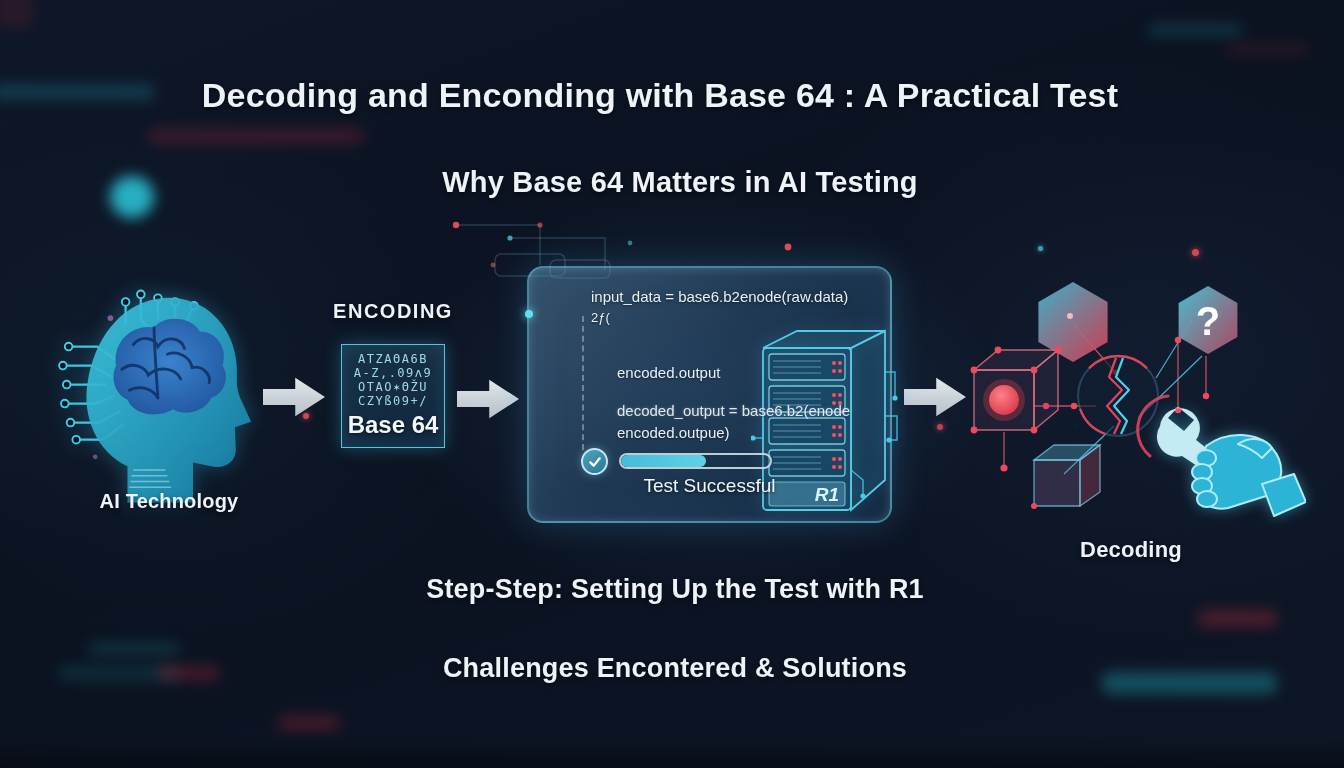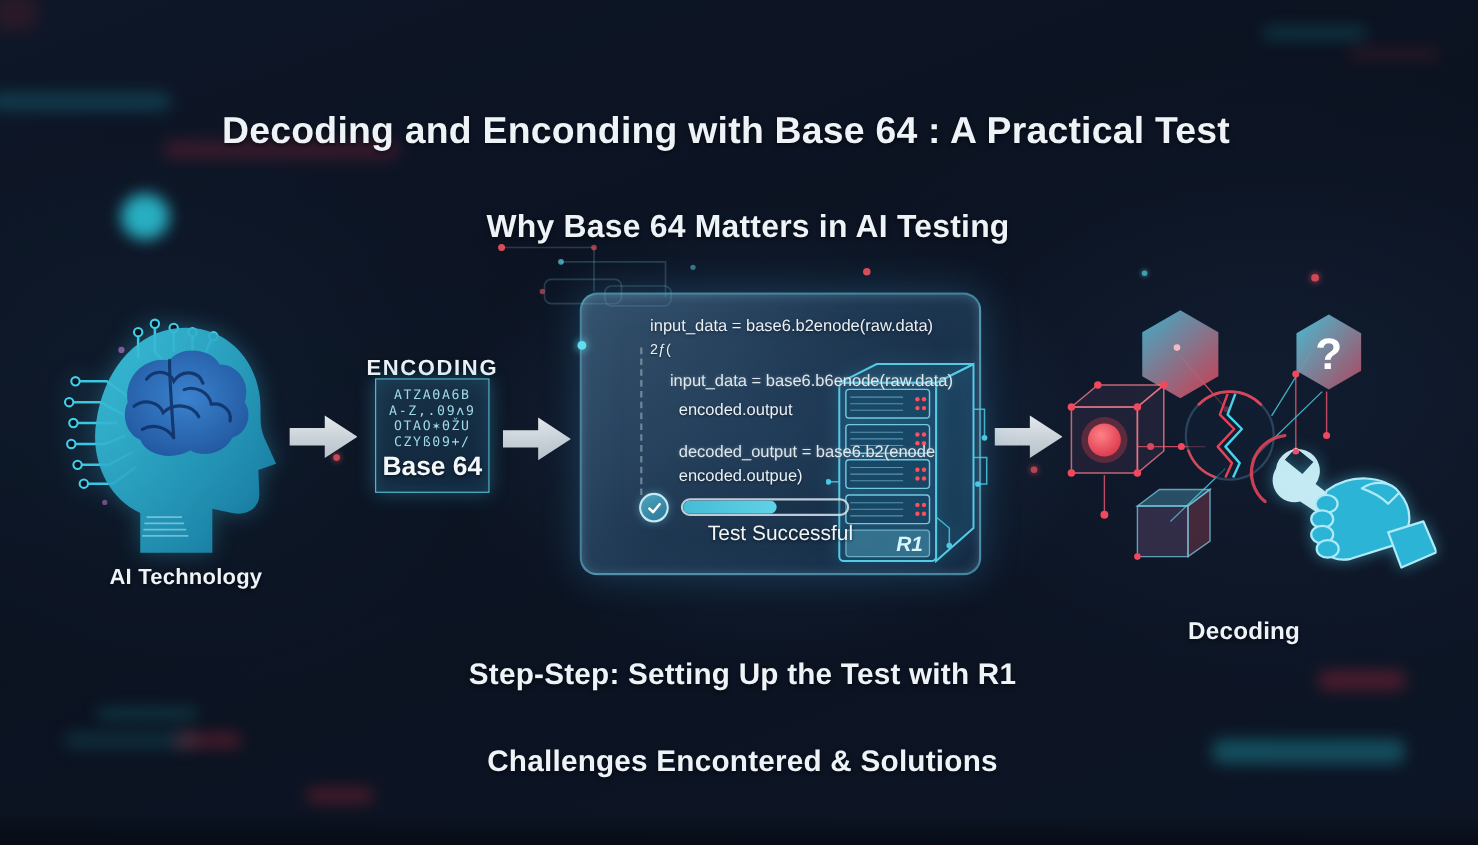--- a/index.html
+++ b/index.html
@@ -7,21 +7,21 @@
     position:relative;width:1344px;height:768px;overflow:hidden;
     font-family:"Liberation Sans","DejaVu Sans",sans-serif;
     background:
       radial-gradient(420px 300px at 52% 51%, rgba(70,130,185,0.20), rgba(0,0,0,0) 70%),
       radial-gradient(600px 420px at 85% 45%, rgba(40,70,110,0.18), rgba(0,0,0,0) 70%),
       radial-gradient(500px 380px at 12% 50%, rgba(30,70,100,0.15), rgba(0,0,0,0) 70%),
       linear-gradient(160deg,#0e1728 0%,#0b1220 45%,#0d1626 100%);
     color:#eef3f7;
   }
   .abs{position:absolute;}
-  .heading{font-weight:bold;text-align:center;text-shadow:0 2px 4px rgba(0,0,0,0.55);letter-spacing:0.2px;margin-top:24px;}
+  .heading{font-weight:bold;text-align:center;text-shadow:0 2px 4px rgba(0,0,0,0.55);letter-spacing:0.2px;}
   .blur{filter:blur(7px);border-radius:8px;}
   .dot{border-radius:50%;}
   .flow-arrow{
     width:62px;height:44px;
     background:linear-gradient(180deg,#e6ebef 0%,#c9d1d8 55%,#b6bfc7 100%);
     clip-path:polygon(0 32%,52% 32%,52% 6%,100% 50%,52% 94%,52% 68%,0 68%);
     filter:drop-shadow(0 2px 3px rgba(0,0,0,0.4));
   }
   .b64-box{
     left:341px;top:344px;width:104px;height:104px;
@@ -246,21 +246,20 @@
         <circle cx="144" cy="78" r="2.6"></circle>
           <circle cx="138" cy="120" r="2.6"></circle>
         <circle cx="112" cy="176" r="2.6"></circle>
           <circle cx="2" cy="118" r="2.6"></circle>
       </g>
     </svg>
 
     <div class="abs code" style="left:62px;top:20px;">input_data = base6.b2enode(raw.data)</div>
     <div class="abs code" style="left:62px;top:42px;font-size:13px;">2ƒ(</div>
     <div class="abs dashes" style="left:53px;top:48px;height:134px;"></div>
-    <div class="abs code code-soft" style="left:80px;top:70px;">input_data = base6.b6enode(raw.data)</div>
     <div class="abs code" style="left:88px;top:96px;">encoded.output</div>
     <div class="abs code code-soft" style="left:88px;top:134px;">decoded_output = base6.b2(enode</div>
     <div class="abs code" style="left:88px;top:156px;">encoded.outpue)</div>
 
     <div class="abs check-circle" style="left:52px;top:180px;">
       <svg width="16" height="16" viewBox="0 0 24 24">
           <path d="M5 12.5l5 5 9-11" stroke="#ffffff" stroke-width="3.4" fill="none" stroke-linecap="round" stroke-linejoin="round"></path>
         </svg>
     </div>
     <div class="abs pill" style="left:90px;top:185px;">

